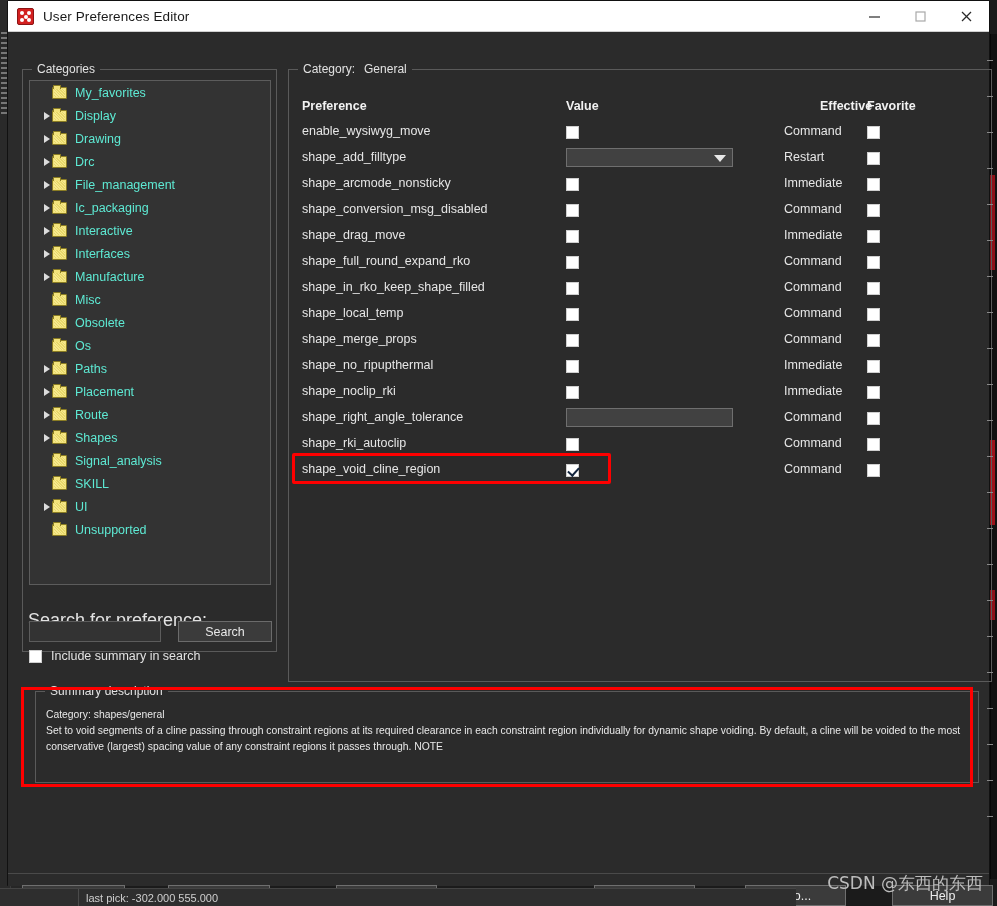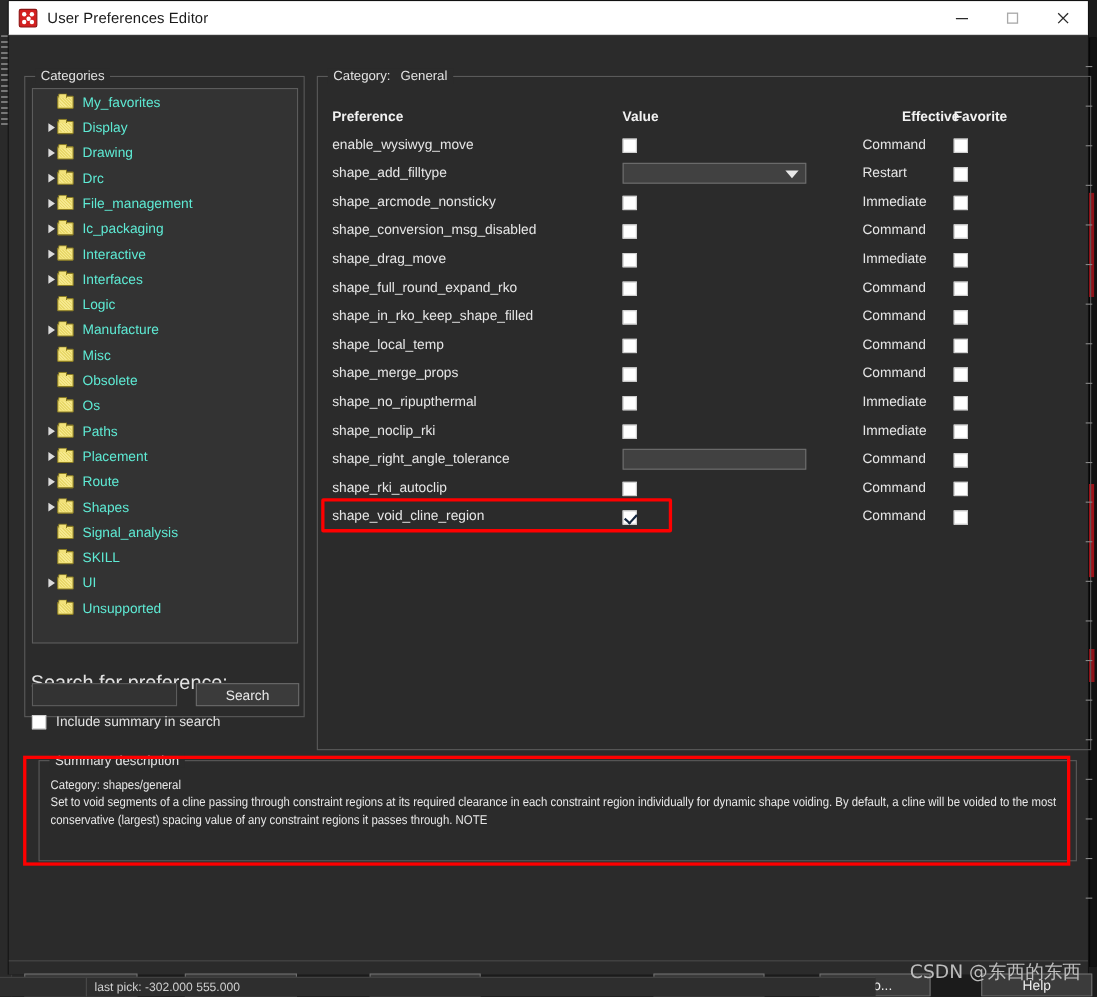--- a/index.html
+++ b/index.html
@@ -304,24 +304,20 @@
             </div>
             <div class="tree-item" style="position: relative;">
               <span class="arrow"></span>
               <span class="folder"></span>
               <span>Interactive</span>
             </div>
             <div class="tree-item" style="position: relative;">
               <span class="arrow"></span>
               <span class="folder"></span>
               <span>Interfaces</span>
-            </div>
-            <div class="tree-item" style="position: relative;">
-              <span class="folder"></span>
-              <span>Logic</span>
             </div>
             <div class="tree-item" style="position: relative;">
               <span class="arrow"></span>
               <span class="folder"></span>
               <span>Manufacture</span>
             </div>
             <div class="tree-item" style="position: relative;">
               <span class="folder"></span>
               <span>Misc</span>
             </div>

